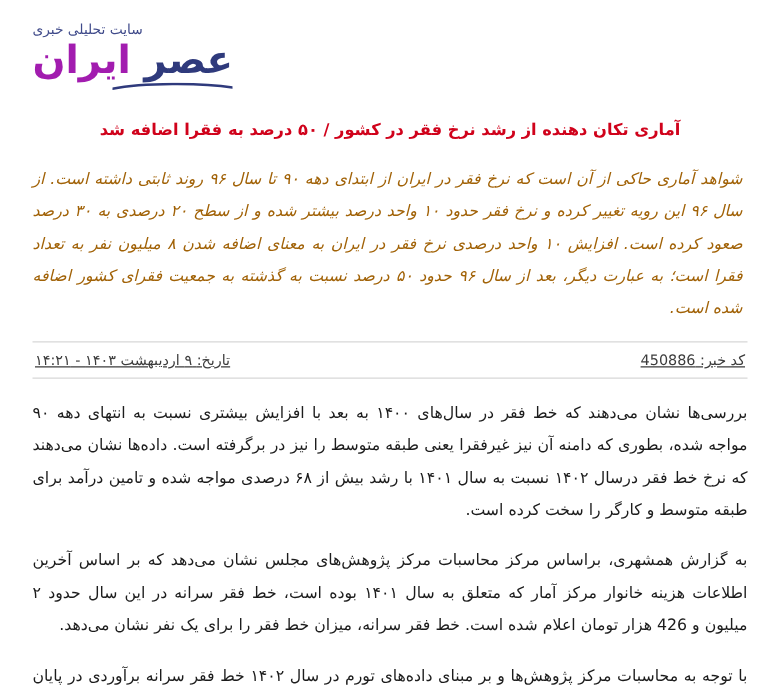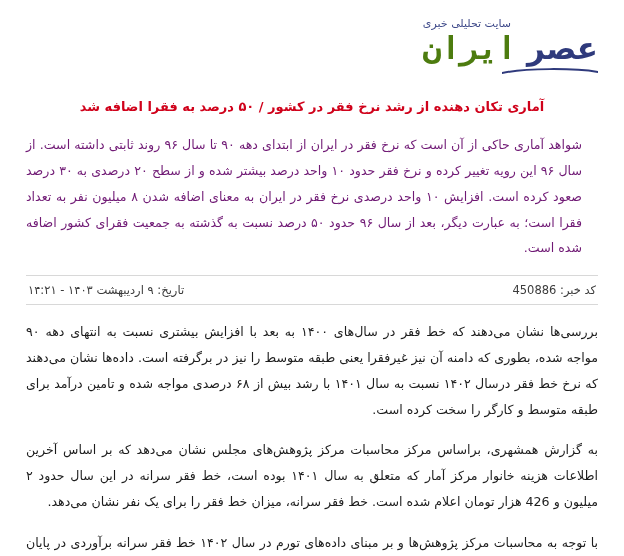--- a/index.html
+++ b/index.html
@@ -20,21 +20,21 @@
     height: 556px;
     box-sizing: border-box;
     padding: 0 26px;
     position: relative;
   }
 
   
   .masthead {
     display: flex;
     flex-direction: column;
-    align-items: flex-start;
+    align-items: flex-end;
     justify-content: center;
     padding-top: 18px;
     padding-bottom: 6px;
   }
   .masthead-inner {
     display: flex;
     flex-direction: row;
     align-items: flex-end;
     gap: 10px;
   }
@@ -52,22 +52,21 @@
     font-weight: normal;
   }
   .logo-title {
     font-size: 31px;
     font-weight: bold;
     color: #2f3a7c;
     letter-spacing: -1px;
     white-space: nowrap;
   }
   .logo-title .word-2 {
-    color: #4d7c0f;
-    font-family: Liberation Mono, monospace;
+    color: #a21caf;
   }
   .logo-swoosh {
     width: 96px;
     height: 6px;
     margin-top: 2px;
     align-self: flex-start;
   }
 
   
   .headline {
@@ -79,39 +78,41 @@
     margin-top: 16px;
     margin-bottom: 14px;
     padding: 0 8px;
   }
 
   
   .lead {
     font-size: 12.6px;
     line-height: 2.05;
     text-align: justify;
-    color: #701a75;
-    margin: 0 16px 14px 0;
+    color: #a16207;
+    margin: 0 4px 14px 0;
+    font-style: italic;
   }
 
   
   .meta-row {
     display: flex;
     flex-direction: row;
     justify-content: space-between;
     align-items: center;
     font-size: 11.5px;
     color: #3c3c3c;
     border-top: 1px solid #d8d8d8;
     border-bottom: 1px solid #d8d8d8;
     padding: 7px 2px;
     margin-bottom: 14px;
   }
   .meta-right, .meta-left {
     white-space: nowrap;
+    text-decoration: underline;
   }
 
   
   .body-p {
     font-size: 12.6px;
     line-height: 2.05;
     text-align: justify;
     color: #1c1c1c;
     margin: 0 0 15px 0;
   }

